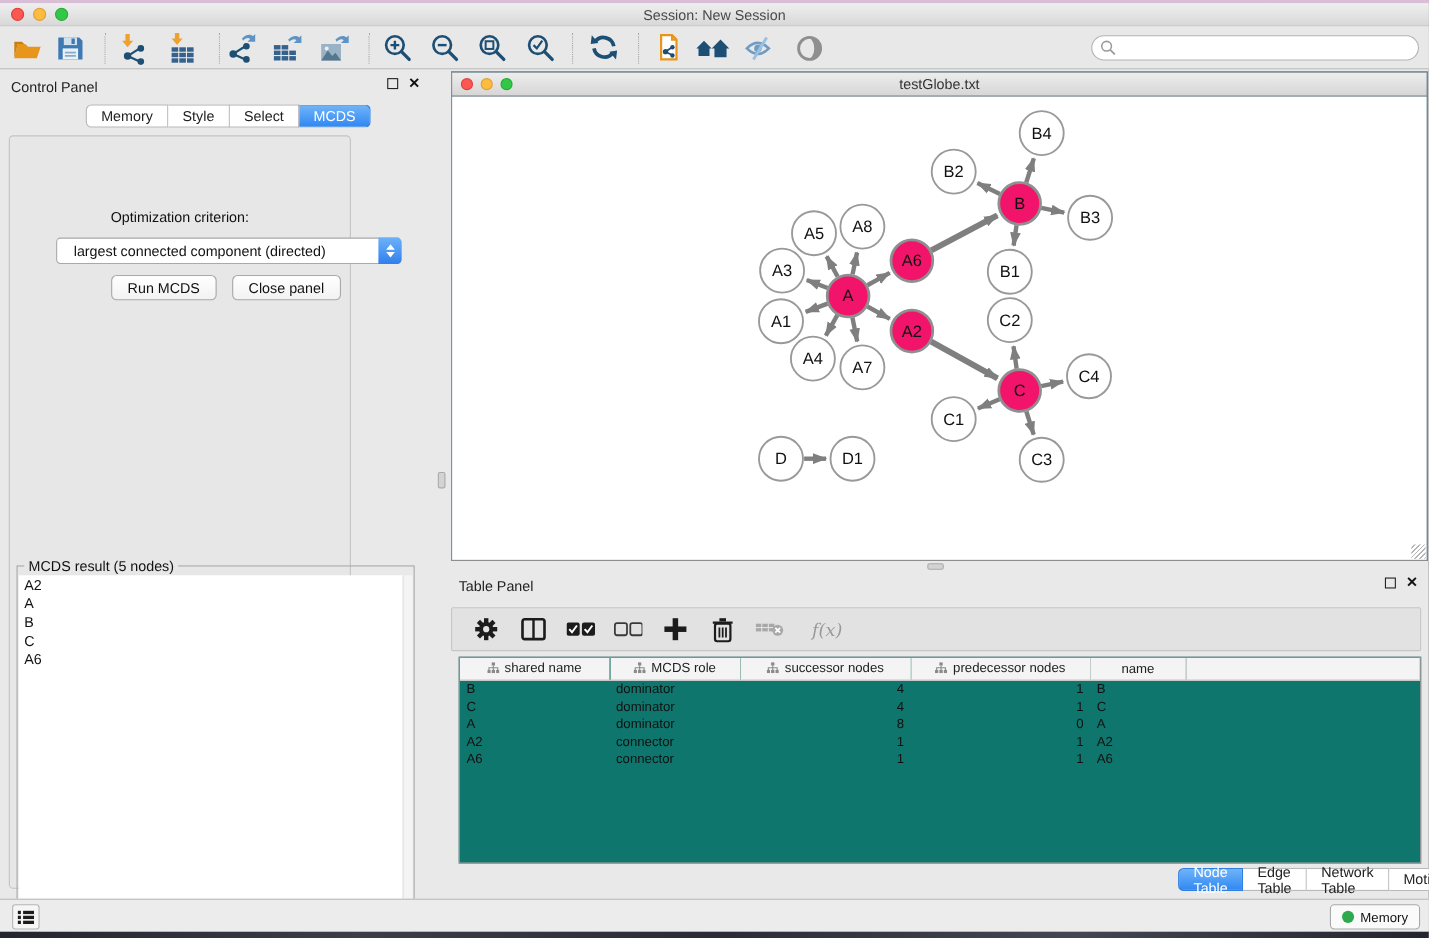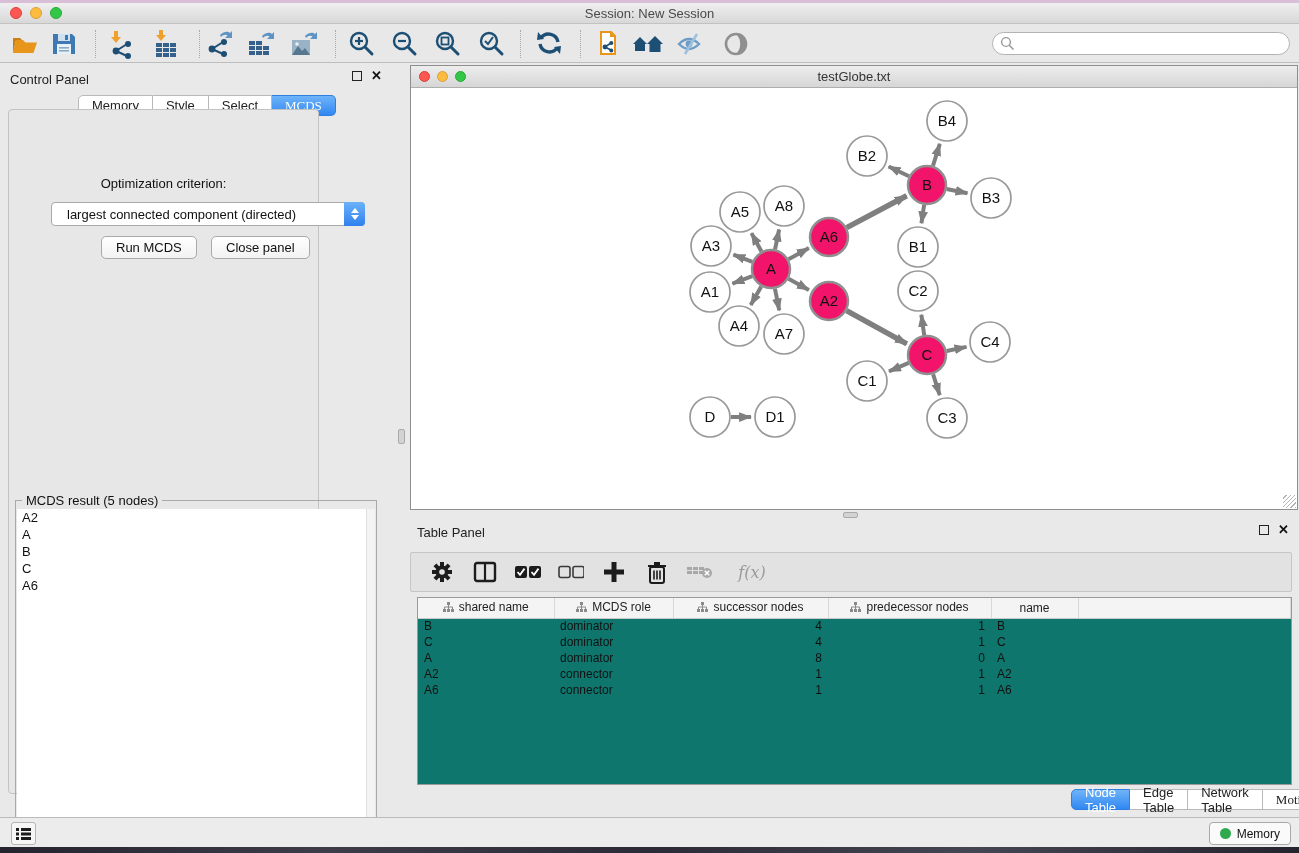--- a/index.html
+++ b/index.html
@@ -38,25 +38,25 @@
   .panel-header { position:absolute; left:10px; top:9px; font-size:13px; color:#222; }
   .panel-icons { position:absolute; right:8px; top:8px; display:flex; gap:9px; align-items:center; }
   .float-box { width:10px; height:10px; border:1.5px solid #222; display:inline-block; }
   .x-glyph { font-size:13px; font-weight:bold; color:#111; line-height:10px; }
   .seg-tabs { position:absolute; display:flex; }
   .seg-tab {
     height:21px; padding:0 13px; background:#fff; border:1px solid #b9b9b9; border-left:none;
     font-size:13px; color:#222; display:flex; align-items:center; font-family:"Liberation Sans",sans-serif;
   }
   .seg-tab:first-child { border-left:1px solid #b9b9b9; border-radius:5px 0 0 5px; }
-  .seg-tab:last-child { border-radius:0 5px 5px 0;font-family:Liberation Serif, serif; }
+  .seg-tab:last-child { border-radius:0 5px 5px 0; }
   .seg-tab.active { background:linear-gradient(#6fb4f9,#3187f2); border-color:#2f7fe0; color:#fff; }
   .cp-tabs { left:78px; top:32px; }
   .cp-inner {
-    position:absolute; left:8px; top:46px; width:311px; height:685px;
+    position:absolute; left:8px; top:60px; width:311px; height:685px;
     background:#e7e7e7; border:1px solid #c3c3c3; border-radius:4px;
   }
   .opt-label { position:absolute; left:0; width:100%; top:66px; text-align:center; font-size:13px; color:#111; }
   .dropdown {
     position:absolute; left:42px; top:92px; width:314px; height:24px; background:#fff;
     border:1px solid #a9a9a9; border-radius:4px; font-size:13px; display:flex; align-items:center;
     padding-left:15px; color:#111;
   }
   .dd-stepper {
     position:absolute; right:-1px; top:-1px; width:21px; height:24px; border-radius:0 4px 4px 0;

